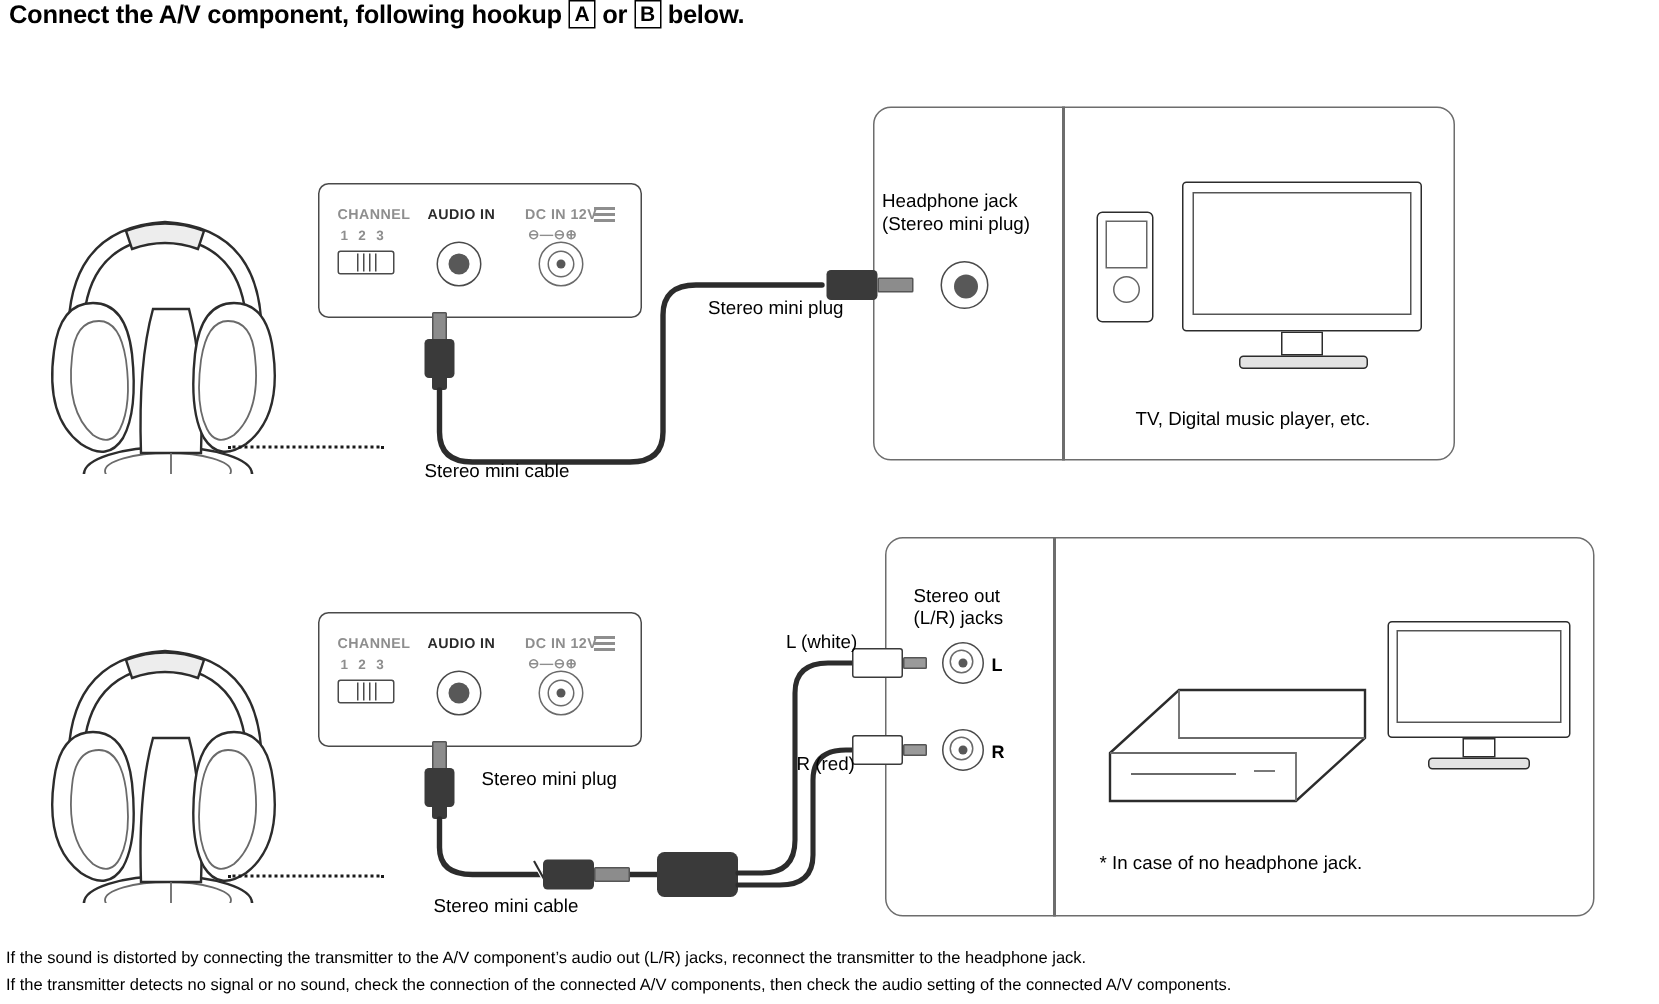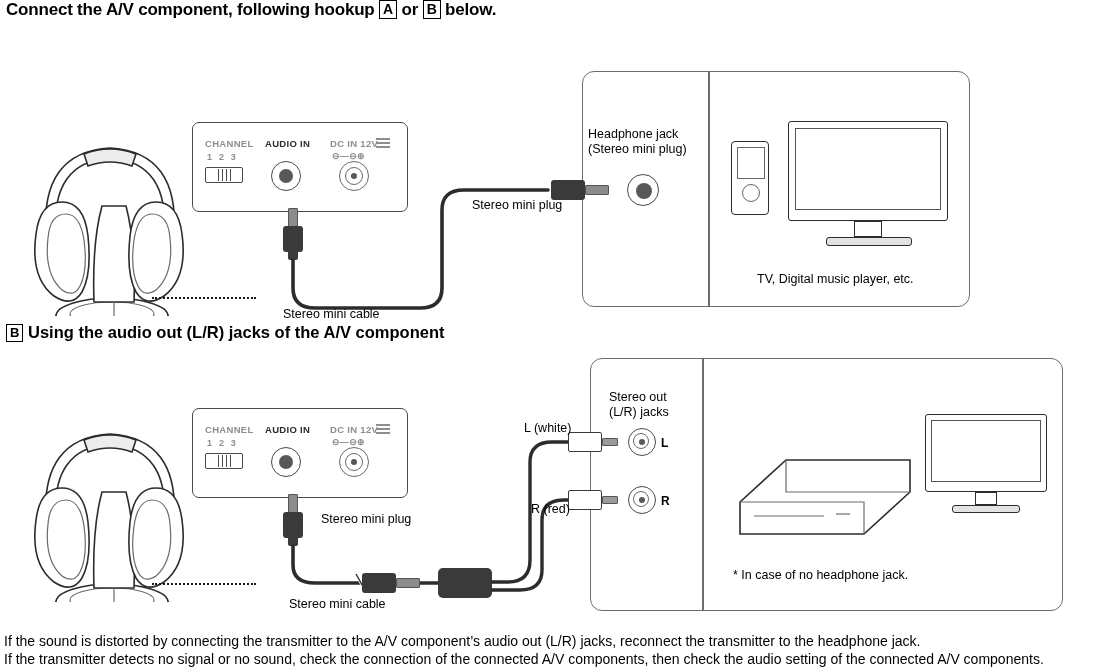--- a/index.html
+++ b/index.html
@@ -31,21 +31,21 @@
   }
   .lbl {
     position: absolute;
     font-size: 12.5px;
     white-space: nowrap;
     line-height: 15px;
   }
   .lbl.sm { font-size: 12px; }
   .foot {
     position: absolute;
-    font-size: 14px;
+    font-size: 11px;
     white-space: nowrap;
   }
   .boxed {
     display: inline-block;
     border: 1.6px solid #000;
     font-weight: bold;
     line-height: 1;
     padding: 1px 3px 2px 3px;
     font-size: 14px;
     vertical-align: 1px;
@@ -63,20 +63,21 @@
     width: 1.6px;
     background: #6d6d6d;
   }
 
   
   .panel {
     position: absolute;
     border: 1.5px solid #4a4a4a;
     border-radius: 7px;
     background: #fff;
+    margin-left: 20px;
   }
   .panel-txt {
     position: absolute;
     font-size: 9.5px;
     font-weight: bold;
     letter-spacing: 0.3px;
     color: #2b2b2b;
     white-space: nowrap;
   }
   .panel-txt.grey { color: #8e8e8e; }
@@ -285,24 +286,20 @@
     <div class="dmp-screen" style="left:5px; top:5px; width:28px; height:32px;"></div>
     <div class="dmp-wheel" style="left:10px; top:42px; width:18px; height:18px;"></div>
   </div>
 
   <div class="tv-frame" style="left:788px; top:121px; width:160px; height:100px;">
     <div class="tv-screen" style="left:6px; top:6px; right:6px; bottom:10px;"></div>
   </div>
   <div class="tv-stand-neck" style="left:854px; top:221px; width:28px; height:16px;"></div>
   <div class="tv-stand-base" style="left:826px; top:237px; width:86px; height:9px;"></div>
 
-  <div class="sect-title" style="left:6px; top:323px;">
-    <span class="boxed" style="font-size:13px;">B</span>
-    <span>Using the audio out (L/R) jacks of the A/V component</span>
-  </div>
 
   <div class="rbox" style="left:590px; top:358px; width:473px; height:253px;"></div>
   <div class="vline" style="left:702px; top:358px; height:253px;"></div>
 
   <div class="hp" style="left:22px; top:372px;">
     <svg width="170" height="230" viewBox="0 0 170 230">
       <path class="fillw" d="M34 243 q54 22 112 0 l0 -13 q-58 22 -112 0 z"></path>
       <ellipse class="fillw" cx="90" cy="230" rx="56" ry="18"></ellipse>
       <ellipse class="st-thin" cx="90" cy="228" rx="42" ry="12"></ellipse>
       <path class="fillw" d="M72 216 q-2 -60 8 -96 l24 0 q10 38 8 96 z"></path>

